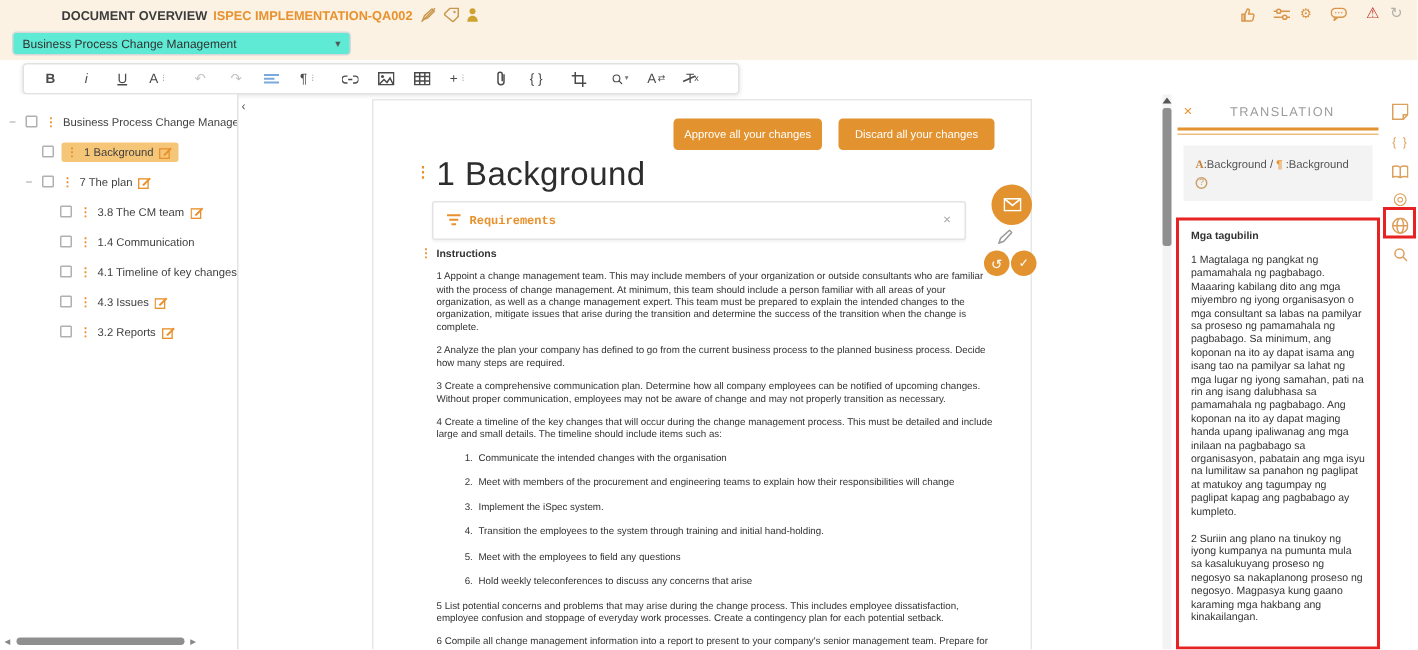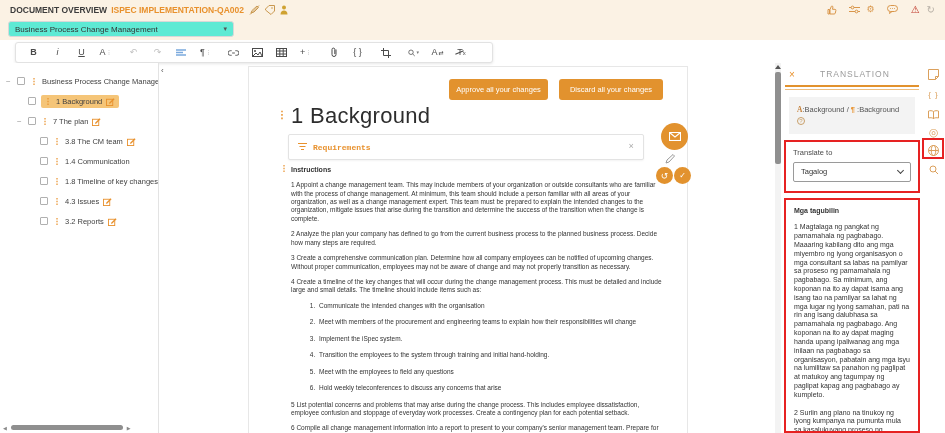--- a/index.html
+++ b/index.html
@@ -1,21 +1,21 @@
 <!DOCTYPE html>
 <html><head>
 <meta charset="utf-8">
 <style>
   * { box-sizing: border-box; margin: 0; padding: 0; }
   html,body { width:945px; height:433px; overflow:hidden; background:#fff;
     font-family:"Liberation Sans", sans-serif; position:relative; }
 
   
   .top-header { position:absolute; left:0; top:0; width:945px; height:40px; background:#fbf2e4; }
-  .header-row1 { display:flex; align-items:center; height:19px; padding:0 10px; }
+  .header-row1 { display:flex; align-items:center; height:19px; padding:0 10px;margin-left:31px; }
   .doc-title { font-size:8.5px; font-weight:bold; color:#3c3c3c; }
   .doc-ref { font-size:8.5px; font-weight:bold; color:#e8912d; margin-left:4px; cursor:pointer; }
   .hicon { margin-left:5px; display:inline-flex; align-items:center; cursor:pointer; }
   .header-right { margin-left:auto; display:flex; align-items:center; gap:7px; }
   .hr-glyph { font-size:9px; color:#d9964a; cursor:pointer; line-height:1; }
   .warn { color:#c0392b; font-size:10px; margin-left:6px; }
   .refresh { color:#b7b0a6; font-size:10px; }
   .doc-select { position:absolute; left:8px; top:21px; width:226px; height:16px; background:#5eead4;
     border:1px solid #d8d8d8; border-radius:3px; display:flex; align-items:center; padding:0 6px;
     font-size:8px; color:#333; cursor:pointer; }
@@ -294,21 +294,21 @@
       </span>
   </div>
   <div class="trow lv2">
     <span class="cb"></span>
     <span class="dots">⋮</span>
     <span>1.4 Communication</span>
   </div>
   <div class="trow lv2">
     <span class="cb"></span>
     <span class="dots">⋮</span>
-    <span>1.8 Timeline of key changes</span>
+    <span>4.1 Timeline of key changes</span>
   </div>
   <div class="trow lv2">
     <span class="cb"></span>
     <span class="dots">⋮</span>
     <span>4.3 Issues</span>
     <span class="editico">
         <svg width="9" height="9" viewBox="0 0 10 10">
           <rect x=".5" y="2.5" width="7" height="7" fill="none" stroke="#e8912d"></rect>
           <path d="M3.5 6.5l5-5 1 1-5 5h-1z" fill="#e8912d"></path>
         </svg>
@@ -395,27 +395,20 @@
     <span class="tp-title">TRANSLATION</span>
   </div>
   <div class="tp-divider"></div>
   <div class="tp-crumb">
     <span class="crumb-h">A</span><span>:Background</span>
     <span>/</span>
     <span class="crumb-p">¶</span>
     <span>:Background</span>
     <span class="help-circle">?</span>
   </div>
-  <div class="redbox redbox1">
-    <div class="tp-label">Translate to</div>
-    <div class="tp-select">
-      <span>Tagalog</span>
-      <span class="chev"></span>
-    </div>
-  </div>
   <div class="redbox redbox2">
     <div class="t-head">Mga tagubilin</div>
     <p>1 Magtalaga ng pangkat ng pamamahala ng pagbabago. Maaaring kabilang dito ang mga miyembro ng iyong organisasyon o mga consultant sa labas na pamilyar sa proseso ng pamamahala ng pagbabago. Sa minimum, ang koponan na ito ay dapat isama ang isang tao na pamilyar sa lahat ng mga lugar ng iyong samahan, pati na rin ang isang dalubhasa sa pamamahala ng pagbabago. Ang koponan na ito ay dapat maging handa upang ipaliwanag ang mga inilaan na pagbabago sa organisasyon, pabatain ang mga isyu na lumilitaw sa panahon ng paglipat at matukoy ang tagumpay ng paglipat kapag ang pagbabago ay kumpleto.</p>
     <p>2 Suriin ang plano na tinukoy ng iyong kumpanya na pumunta mula sa kasalukuyang proseso ng negosyo sa nakaplanong proseso ng negosyo. Magpasya kung gaano karaming mga hakbang ang kinakailangan.</p>
 
   </div>
 </div>
 
 <div class="icon-strip">
   <span class="sicon si-0">

